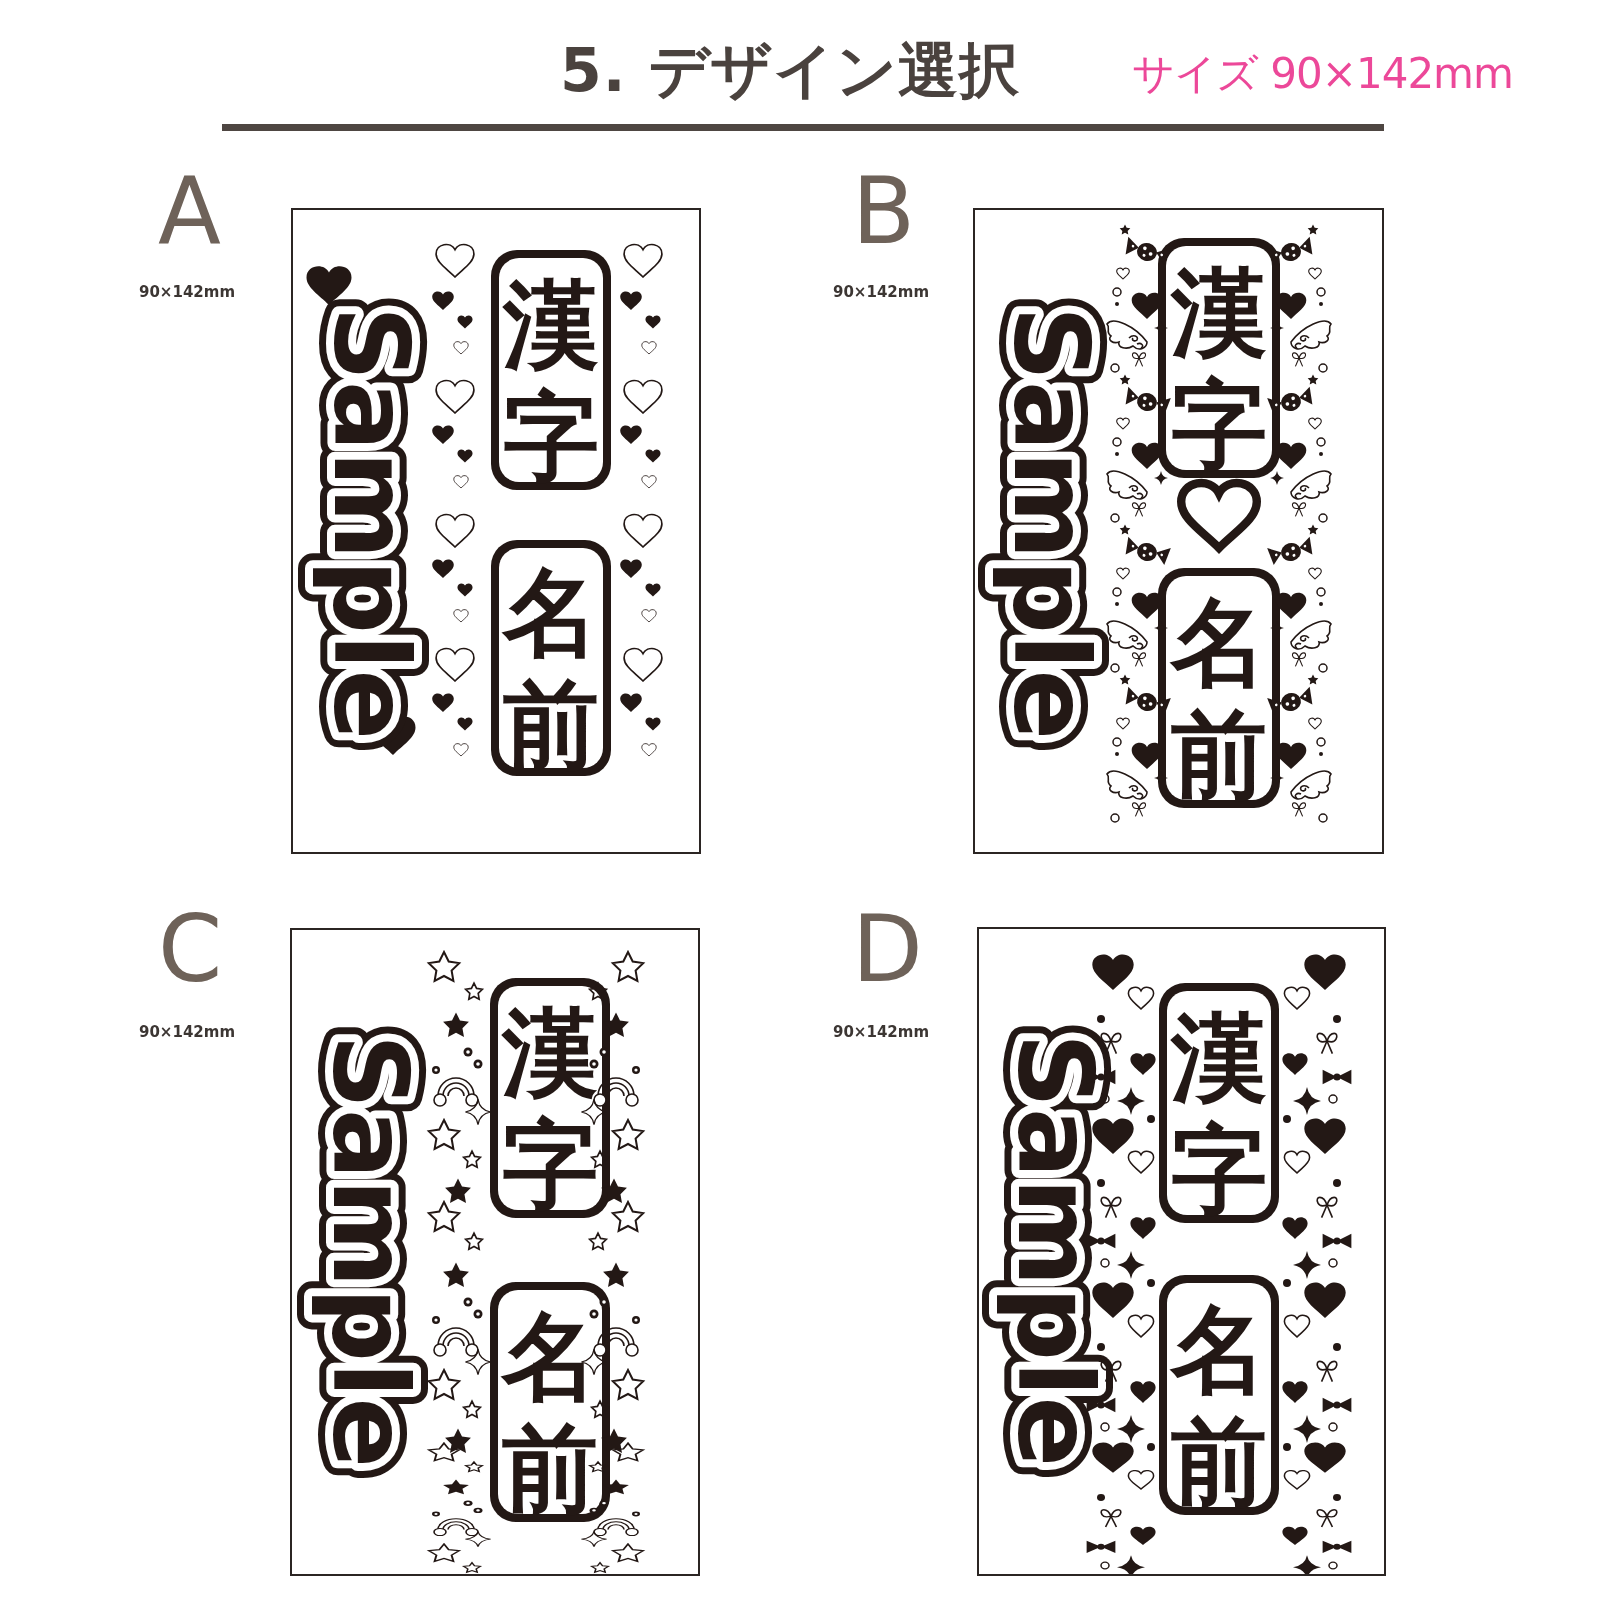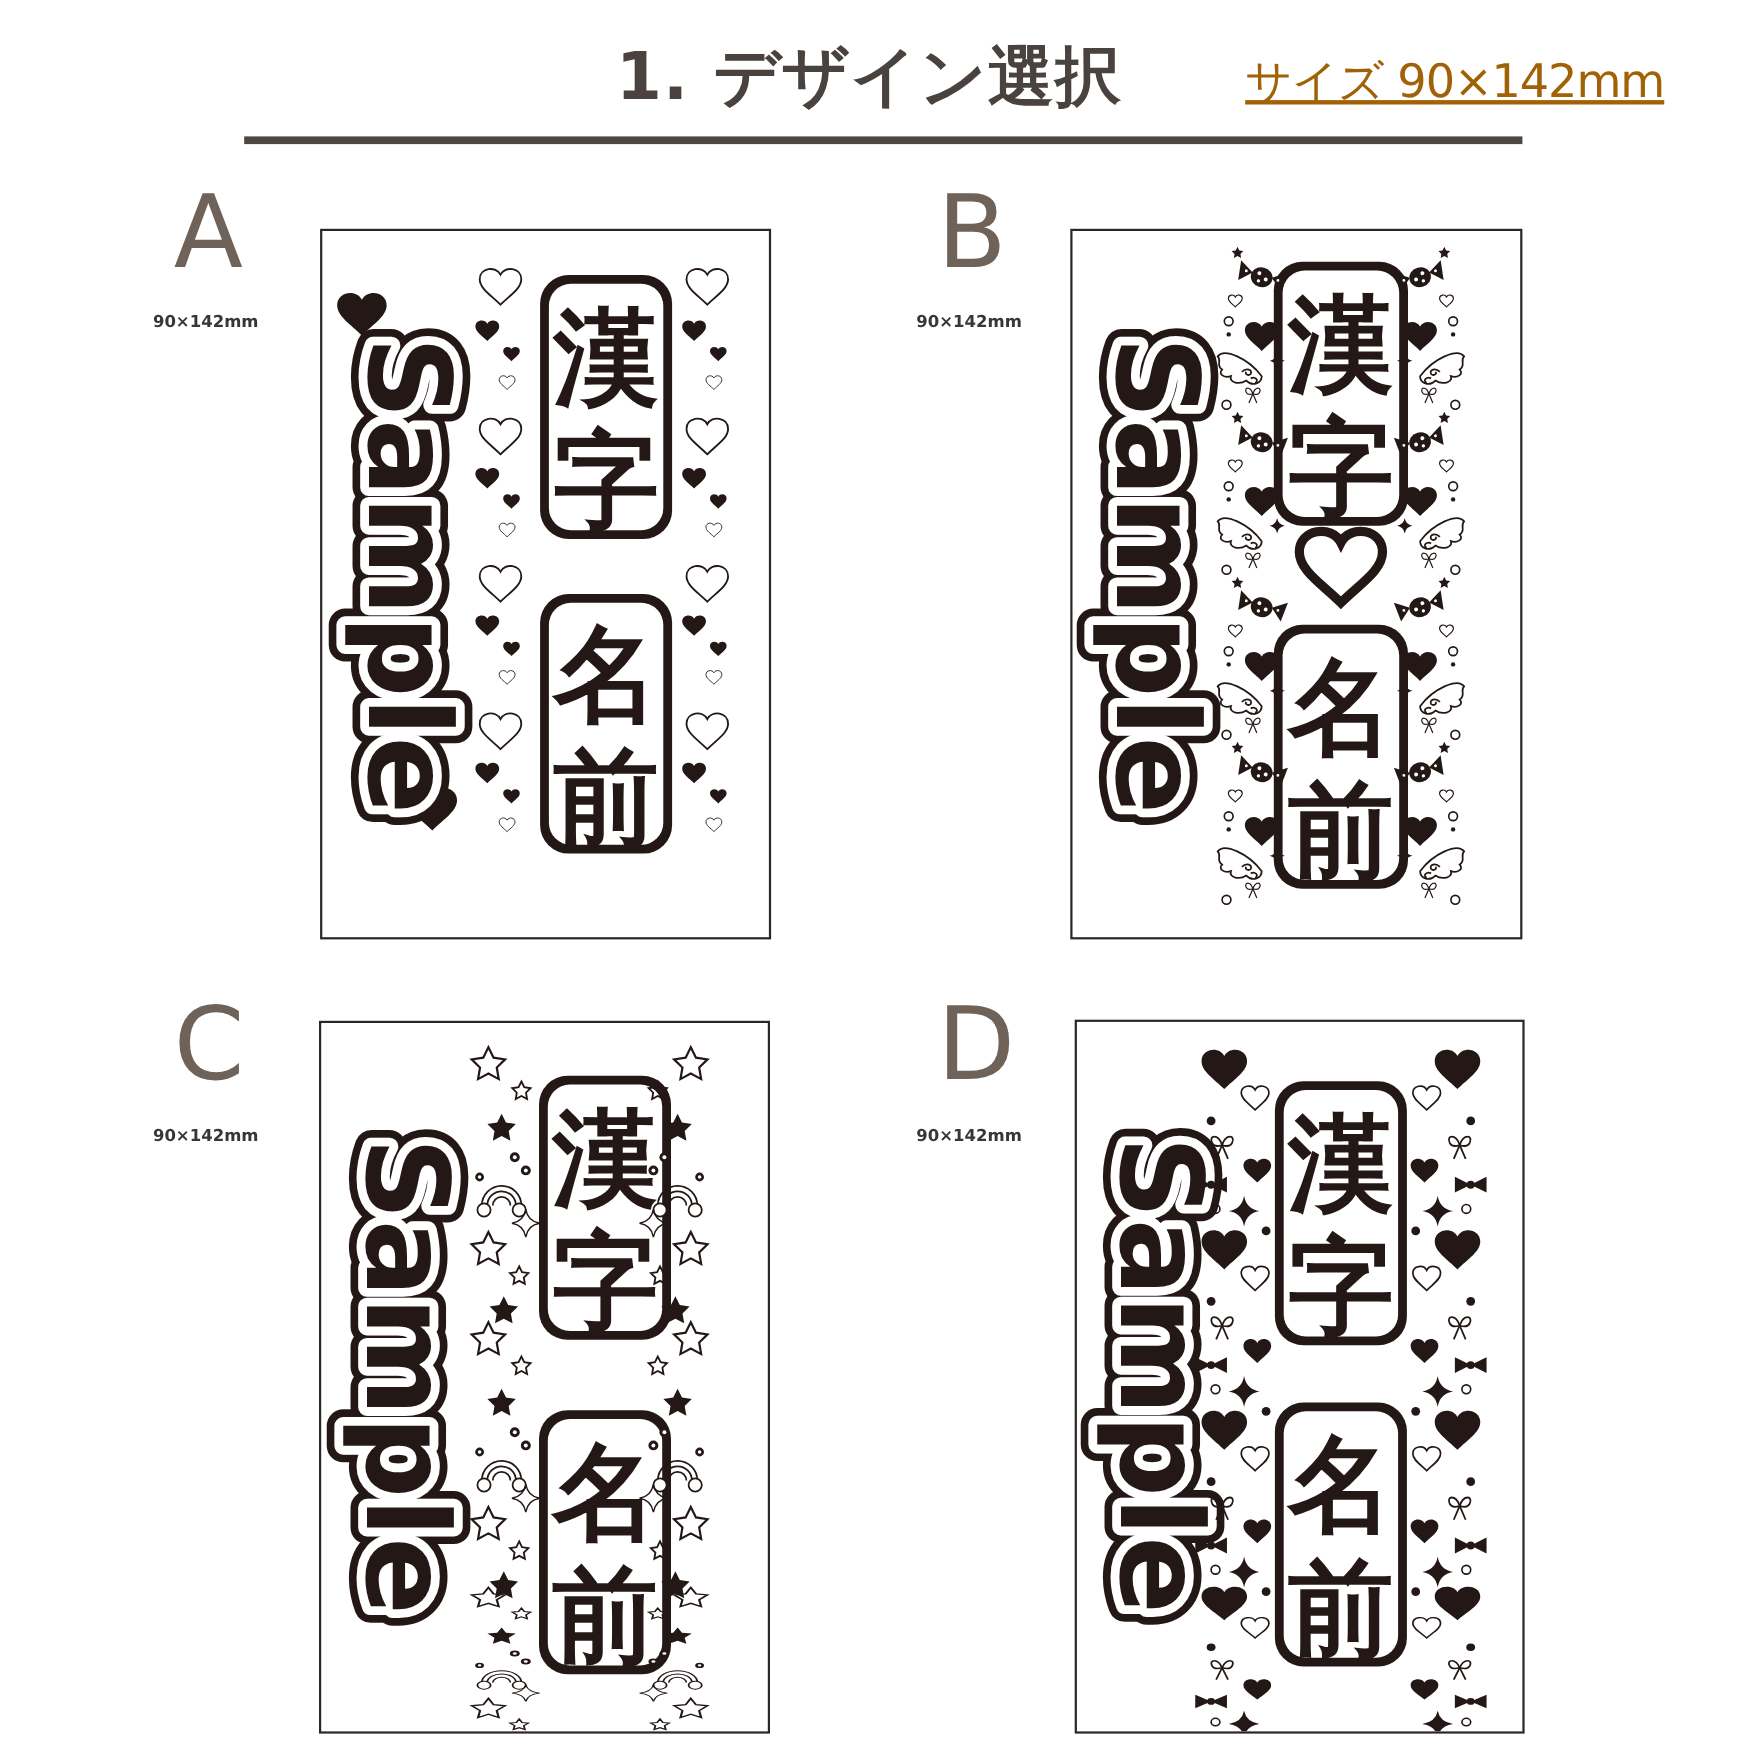--- a/index.html
+++ b/index.html
@@ -7,21 +7,21 @@
   body { position: relative; font-family: "DejaVu Sans", sans-serif; }
 
   .title {
     position: absolute; left: 560px; top: 30px;
     font-family: "DejaVu Sans", sans-serif; font-weight: bold;
     font-size: 60px; color: #4a423e; letter-spacing: 1px; line-height: 80px;
   }
   .size-note {
     position: absolute; left: 1132px; top: 44px;
     font-family: "DejaVu Sans", sans-serif;
-    font-size: 42px; color: #a16207; line-height: 60px; letter-spacing: -1px; text-decoration: underline;
+    font-size: 42px; color: #ec4899; line-height: 60px; letter-spacing: -1px;
   }
   .divider {
     position: absolute; left: 222px; top: 124px; width: 1162px; height: 7px;
     background: #4e4642;
   }
 
   .letter {
     position: absolute; font-family: "DejaVu Sans", sans-serif;
     font-size: 92px; color: #6e6259; line-height: 100px; font-weight: normal;
   }
@@ -42,21 +42,21 @@
     stroke-linejoin: round;
   }
   .sample {
     font-family: "DejaVu Sans", sans-serif; font-weight: bold;
     font-size: 104px; fill: #231815; stroke-linejoin: round;
   }
 </style>
 </head>
 <body>
 
-<div class="title">1. デザイン選択</div>
+<div class="title">5. デザイン選択</div>
 <div class="size-note">サイズ 90×142mm</div>
 <div class="divider"></div>
 
 <svg width="0" height="0" style="position:absolute">
   <defs>
     <path id="heart" d="M0,-6 C-4,-14 -18,-12 -18,-2 C-18,6 -8,12 0,20 C8,12 18,6 18,-2 C18,-12 4,-14 0,-6 Z"></path>
     <path id="star" d="M0,-16 L4.7,-6.5 L15.2,-4.9 L7.6,2.5 L9.4,13 L0,8 L-9.4,13 L-7.6,2.5 L-15.2,-4.9 L-4.7,-6.5 Z"></path>
     <path id="sparkle" d="M0,-14 Q2,-2 14,0 Q2,2 0,14 Q-2,2 -14,0 Q-2,-2 0,-14 Z"></path>
     <g id="candy">
       <ellipse cx="0" cy="0" rx="10" ry="9" fill="#231815"></ellipse>

